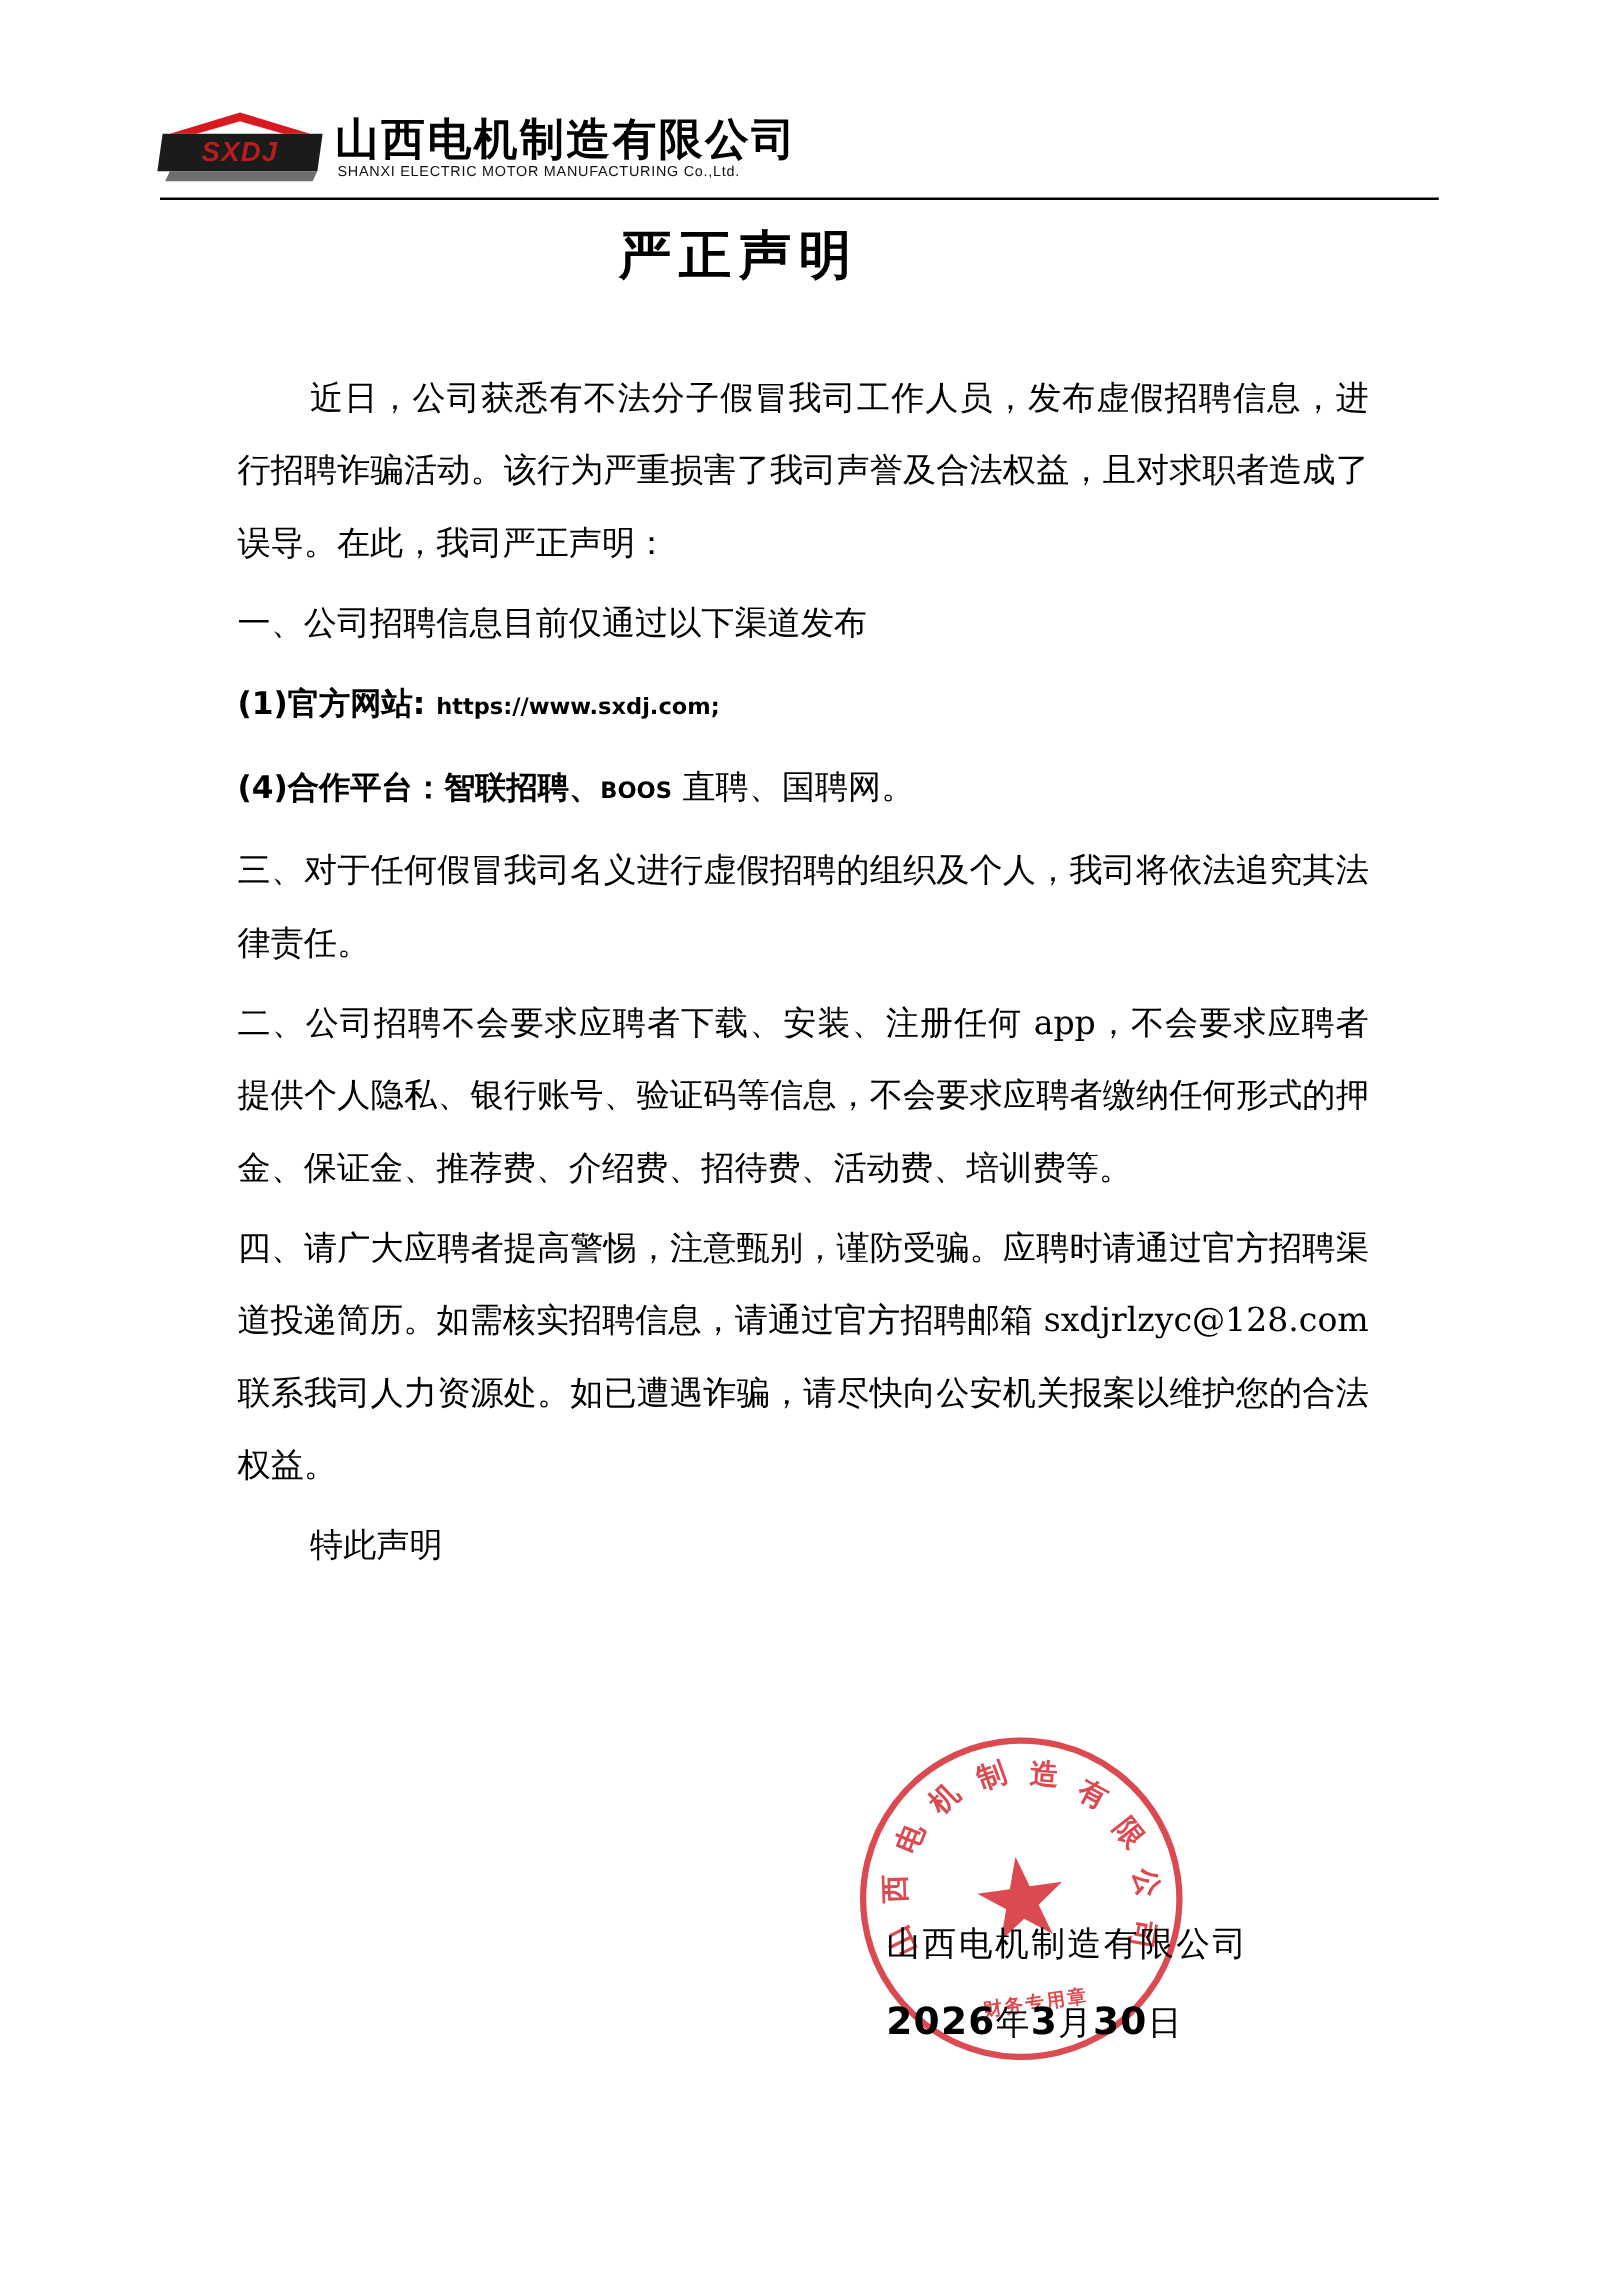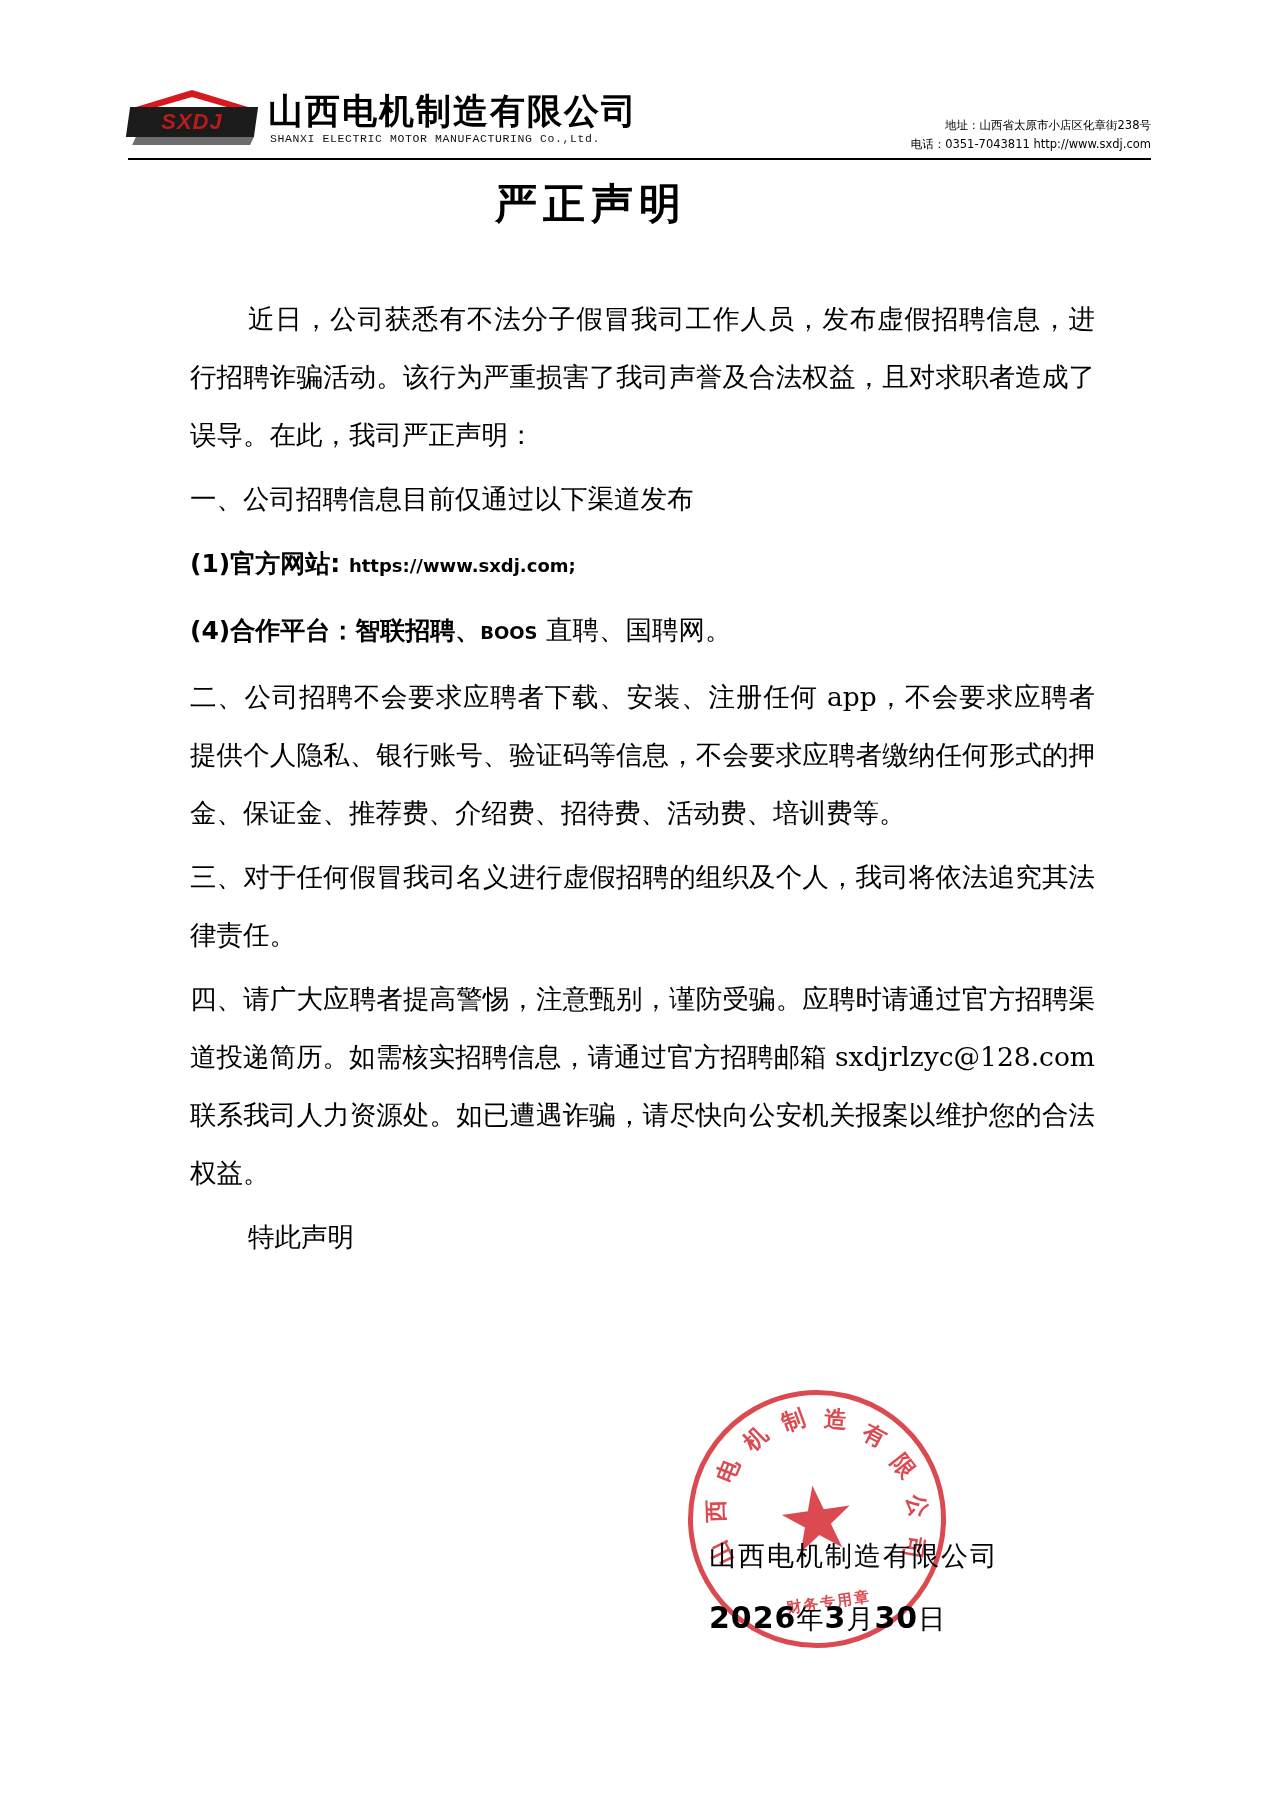--- a/index.html
+++ b/index.html
@@ -100,21 +100,21 @@
     font-family: "DejaVu Sans", "Liberation Sans", sans-serif;
     color: #000;
     white-space: nowrap;
   }
   .company-en {
     position: absolute;
     left: 142px;
     top: 46px;
     font-size: 11.5px;
     letter-spacing: 0.6px;
-    font-family: Liberation Mono, monospace;
+    font-family: Liberation Sans, sans-serif;
     color: #111;
     white-space: nowrap;
   }
   .contact {
     position: absolute;
     right: 128px;
     top: 30px;
     width: 300px;
     text-align: right;
     font-family: "DejaVu Sans", "Liberation Sans", sans-serif;
@@ -254,41 +254,37 @@
         <div class="roof"></div>
         <div class="roof2"></div>
         <div class="body"></div>
         <div class="sxdj">SXDJ</div>
         <div class="shadow"></div>
       </div>
       <div class="company-cn">山西电机制造有限公司</div>
       <div class="company-en">SHANXI ELECTRIC MOTOR MANUFACTURING Co.,Ltd.</div>
     </div>
 
-    <div class="contact">
-      <div>地址：山西省太原市小店区化章街238号</div>
-      <div>电话：0351-7043811    http://www.sxdj.com</div>
-    </div>
 
     <div class="rule"></div>
   </div>
 
   <div class="doc-title">严正声明</div>
 
   <div class="content">
     <p class="indent">近日，公司获悉有不法分子假冒我司工作人员，发布虚假招聘信息，进行招聘诈骗活动。该行为严重损害了我司声誉及合法权益，且对求职者造成了误导。在此，我司严正声明：</p>
     <p>一、公司招聘信息目前仅通过以下渠道发布</p>
     <p>
       <span class="bold">(1)官方网站: </span><span class="mono-bold">https://www.sxdj.com;</span>
     </p>
     <p>
       <span class="bold">(4)合作平台：智联招聘、</span><span class="mono-bold">BOOS</span><span> 直聘、国聘网。</span>
     </p>
+    <p>三、对于任何假冒我司名义进行虚假招聘的组织及个人，我司将依法追究其法律责任。</p>
     <p>二、公司招聘不会要求应聘者下载、安装、注册任何 app，不会要求应聘者提供个人隐私、银行账号、验证码等信息，不会要求应聘者缴纳任何形式的押金、保证金、推荐费、介绍费、招待费、活动费、培训费等。</p>
-    <p>三、对于任何假冒我司名义进行虚假招聘的组织及个人，我司将依法追究其法律责任。</p>
     <p>四、请广大应聘者提高警惕，注意甄别，谨防受骗。应聘时请通过官方招聘渠道投递简历。如需核实招聘信息，请通过官方招聘邮箱 sxdjrlzyc@128.com 联系我司人力资源处。如已遭遇诈骗，请尽快向公安机关报案以维护您的合法权益。</p>
     <p class="indent">特此声明</p>
   </div>
 
   <div class="seal">
     <div class="ring-text">
       <span style="transform: rotate(-108deg)">山</span>
       <span style="transform: rotate(-84deg)">西</span>
       <span style="transform: rotate(-60deg)">电</span>
       <span style="transform: rotate(-36deg)">机</span>

